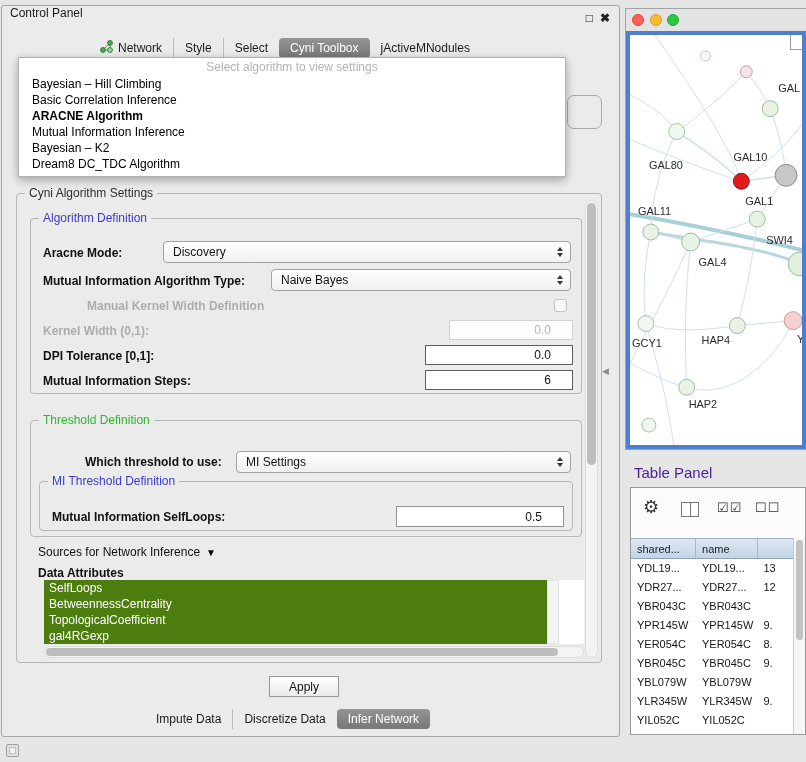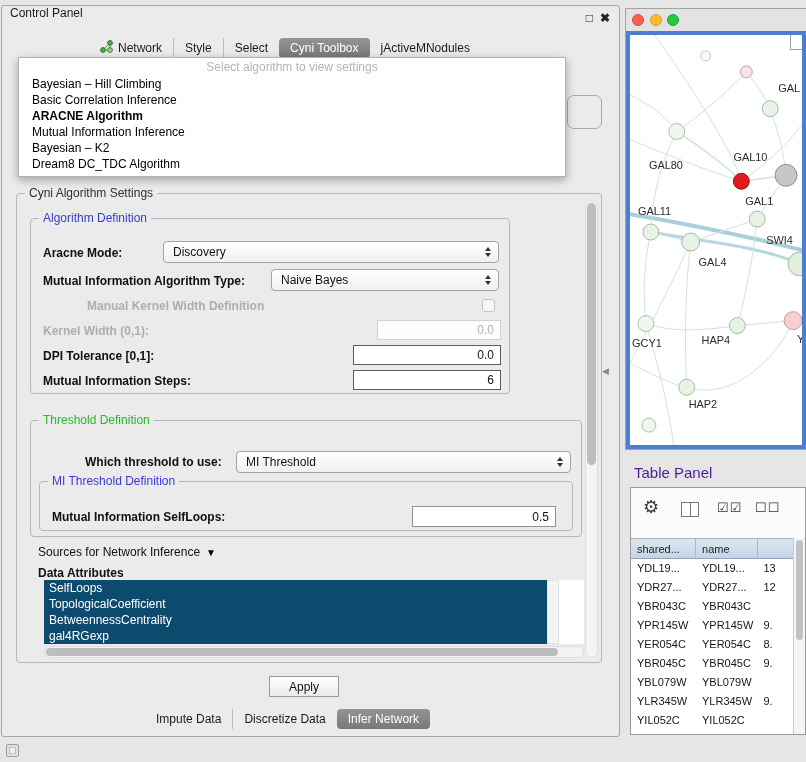--- a/index.html
+++ b/index.html
@@ -36,32 +36,32 @@
   .lbl{position:absolute;font-size:12px;font-weight:bold;color:#101010;white-space:nowrap;}
   .lbl.plain{font-weight:normal;}
   .lbl.disabled{color:#adadad;}
   .tri{display:inline-block;font-size:10px;color:#000;margin-left:6px;}
 
   .combo{position:absolute;height:22px;background:linear-gradient(#ffffff,#f0f0f0);border:1px solid #a3a3a3;border-radius:4px;font-size:12px;color:#111;display:flex;align-items:center;padding:0 20px 0 9px;}
   .combo .arrows{position:absolute;right:7px;top:50%;transform:translateY(-50%);display:flex;flex-direction:column;gap:2px;}
   .tri-up{width:0;height:0;border-left:3px solid transparent;border-right:3px solid transparent;border-bottom:4px solid #333;}
   .tri-down{width:0;height:0;border-left:3px solid transparent;border-right:3px solid transparent;border-top:4px solid #333;}
 
-  .field{position:absolute;height:20px;background:#fff;border:1px solid #919191;font-size:12px;color:#111;display:flex;align-items:center;justify-content:flex-end;padding:0 6px;}
+  .field{position:absolute;height:20px;background:#fff;border:1px solid #919191;font-size:12px;color:#111;display:flex;align-items:center;justify-content:flex-end;padding:0 21px;}
   .field.strong{border-color:#5c5c5c;}
   .field.disabled{color:#b5b5b5;border-color:#d2d2d2;background:#fdfdfd;}
   .checkbox{position:absolute;width:13px;height:13px;border:1px solid #c3c3c3;border-radius:3px;background:#f7f7f7;}
 
   .vscroll{position:absolute;background:#f4f4f4;border:1px solid #dddddd;border-radius:7px;}
   .vscroll .thumb{position:absolute;left:1px;right:1px;border-radius:5px;background:#bdbdbd;}
   .hscroll{position:absolute;background:#f4f4f4;border:1px solid #dddddd;border-radius:6px;}
   .hscroll .thumb{position:absolute;top:1px;bottom:1px;border-radius:5px;background:#bdbdbd;}
 
   .attr-list{position:absolute;background:#fff;overflow:hidden;}
-  .attr-item{height:16px;line-height:16px;font-size:12px;color:#fff;background:#0c4a6e;padding-left:5px;width:503px;white-space:nowrap;}
+  .attr-item{height:16px;line-height:16px;font-size:12px;color:#fff;background:#4d7c0f;padding-left:5px;width:503px;white-space:nowrap;}
 
   .button{position:absolute;display:flex;align-items:center;justify-content:center;font-size:12px;color:#111;background:linear-gradient(#ffffff,#ebebeb);border:1px solid #999;border-radius:0;}
 
   
   .netwin{position:absolute;background:#e3e3e3;border:1px solid #a3a3a3;border-right:none;}
   .light{position:absolute;width:12px;height:12px;border-radius:50%;top:5px;}
   .netframe{position:absolute;left:0;top:22px;right:0;bottom:0;border:4px solid #4d7fd0;background:#fff;}
   .netcanvas{position:absolute;left:0;top:0;right:0;bottom:0;overflow:hidden;}
   .netcorner{position:absolute;right:0;top:0;width:12px;height:15px;background:#fff;border-left:1px solid #9a9a9a;border-bottom:1px solid #9a9a9a;z-index:5;}
 
@@ -136,21 +136,21 @@
         </div>
     </div>
 
     <div class="group" style="left:14px;top:187px;width:586px;height:470px;">
       <div class="gtitle">Cyni Algorithm Settings</div>
 
       <div class="vscroll" style="right:3px;top:6px;width:13px;height:458px;">
         <div class="thumb" style="top:2px;height:262px;"></div>
       </div>
 
-      <div class="group" style="left:13px;top:24px;width:480px;height:176px;">
+      <div class="group" style="left:13px;top:24px;width:552px;height:176px;">
         <div class="gtitle blue">Algorithm Definition</div>
 
         <div class="lbl" style="left:12px;top:27px;">Aracne Mode:</div>
         <div class="combo" style="left:132px;right:10px;top:22px;">
           <span class="val">Discovery</span>
           <span class="arrows">
               <i class="tri-up"></i>
               <i class="tri-down"></i>
             </span>
         </div>
@@ -176,43 +176,43 @@
         <div class="lbl" style="left:12px;top:155px;">Mutual Information Steps:</div>
         <div class="field strong" style="right:8px;width:148px;top:151px;">6</div>
       </div>
 
 
       <div class="group" style="left:13px;top:226px;width:552px;height:117px;">
         <div class="gtitle green">Threshold Definition</div>
 
         <div class="lbl" style="left:54px;top:34px;">Which threshold to use:</div>
         <div class="combo" style="left:205px;right:10px;top:30px;">
-          <span class="val">MI Threshold</span>
+          <span class="val">MI Settings</span>
           <span class="arrows">
               <i class="tri-up"></i>
               <i class="tri-down"></i>
             </span>
         </div>
 
         <div class="group" style="left:8px;right:8px;top:60px;height:50px;">
           <div class="gtitle blue">MI Threshold Definition</div>
           <div class="lbl" style="left:12px;top:28px;">Mutual Information SelfLoops:</div>
-          <div class="field" style="right:16px;width:144px;top:24px;height:21px;">0.5</div>
+          <div class="field" style="right:8px;width:168px;top:24px;height:21px;">0.5</div>
         </div>
       </div>
 
       <div class="lbl plain" style="left:21px;top:351px;">
         <span>Sources for Network Inference</span><span class="tri">▼</span>
       </div>
       <div class="lbl" style="left:21px;top:372px;">Data Attributes</div>
 
       <div class="attr-list" style="left:27px;top:386px;width:540px;height:64px;">
           <div class="attr-item">SelfLoops</div>
+          <div class="attr-item">BetweennessCentrality</div>
           <div class="attr-item">TopologicalCoefficient</div>
-          <div class="attr-item">BetweennessCentrality</div>
           <div class="attr-item">gal4RGexp</div>
         </div>
       <div class="vscroll" style="left:530px;top:386px;width:12px;height:64px;border-radius:0;border-color:#e3e3e3;"></div>
       <div class="hscroll" style="left:27px;top:452px;width:540px;height:12px;">
         <div class="thumb" style="left:1px;width:512px;"></div>
       </div>
     </div>
 
     <div class="button" style="left:267px;top:670px;width:70px;height:21px;">Apply</div>
 

